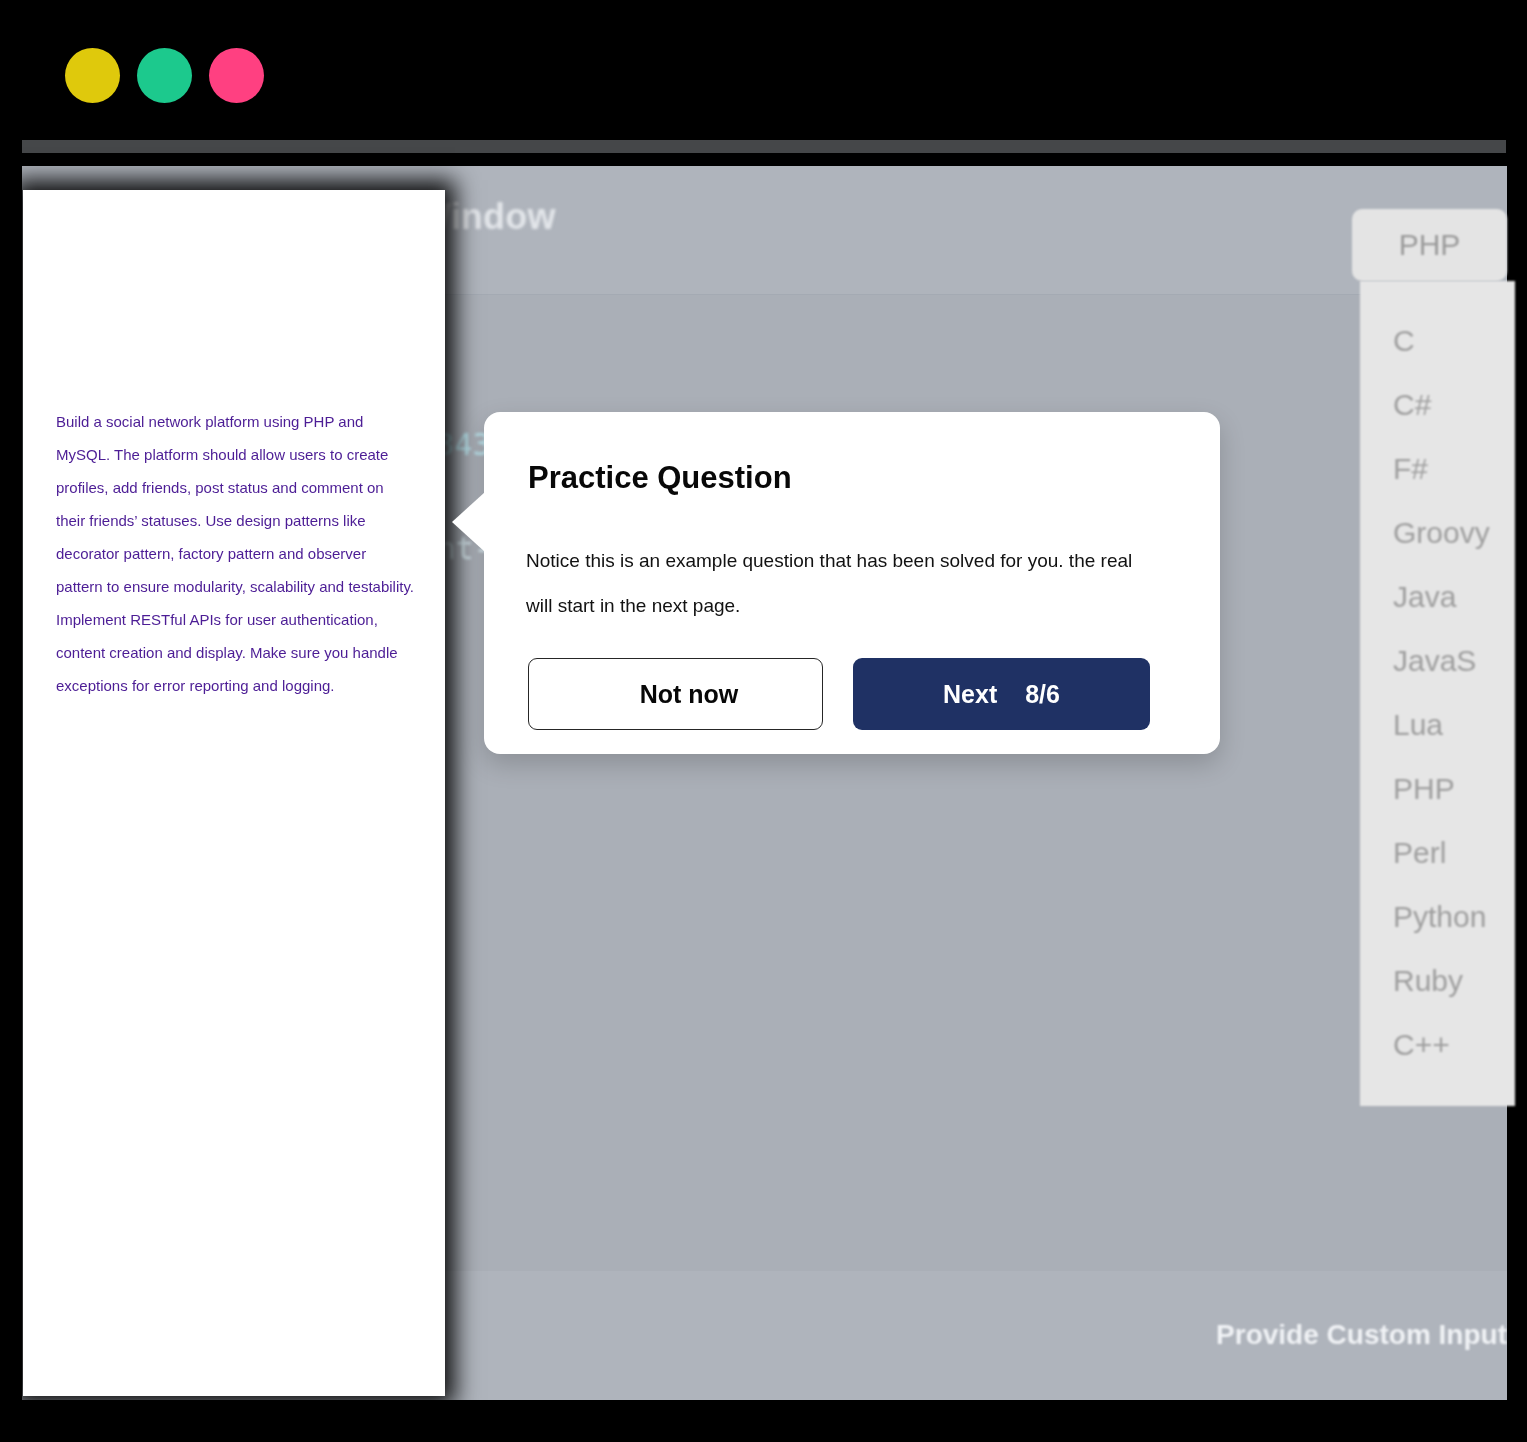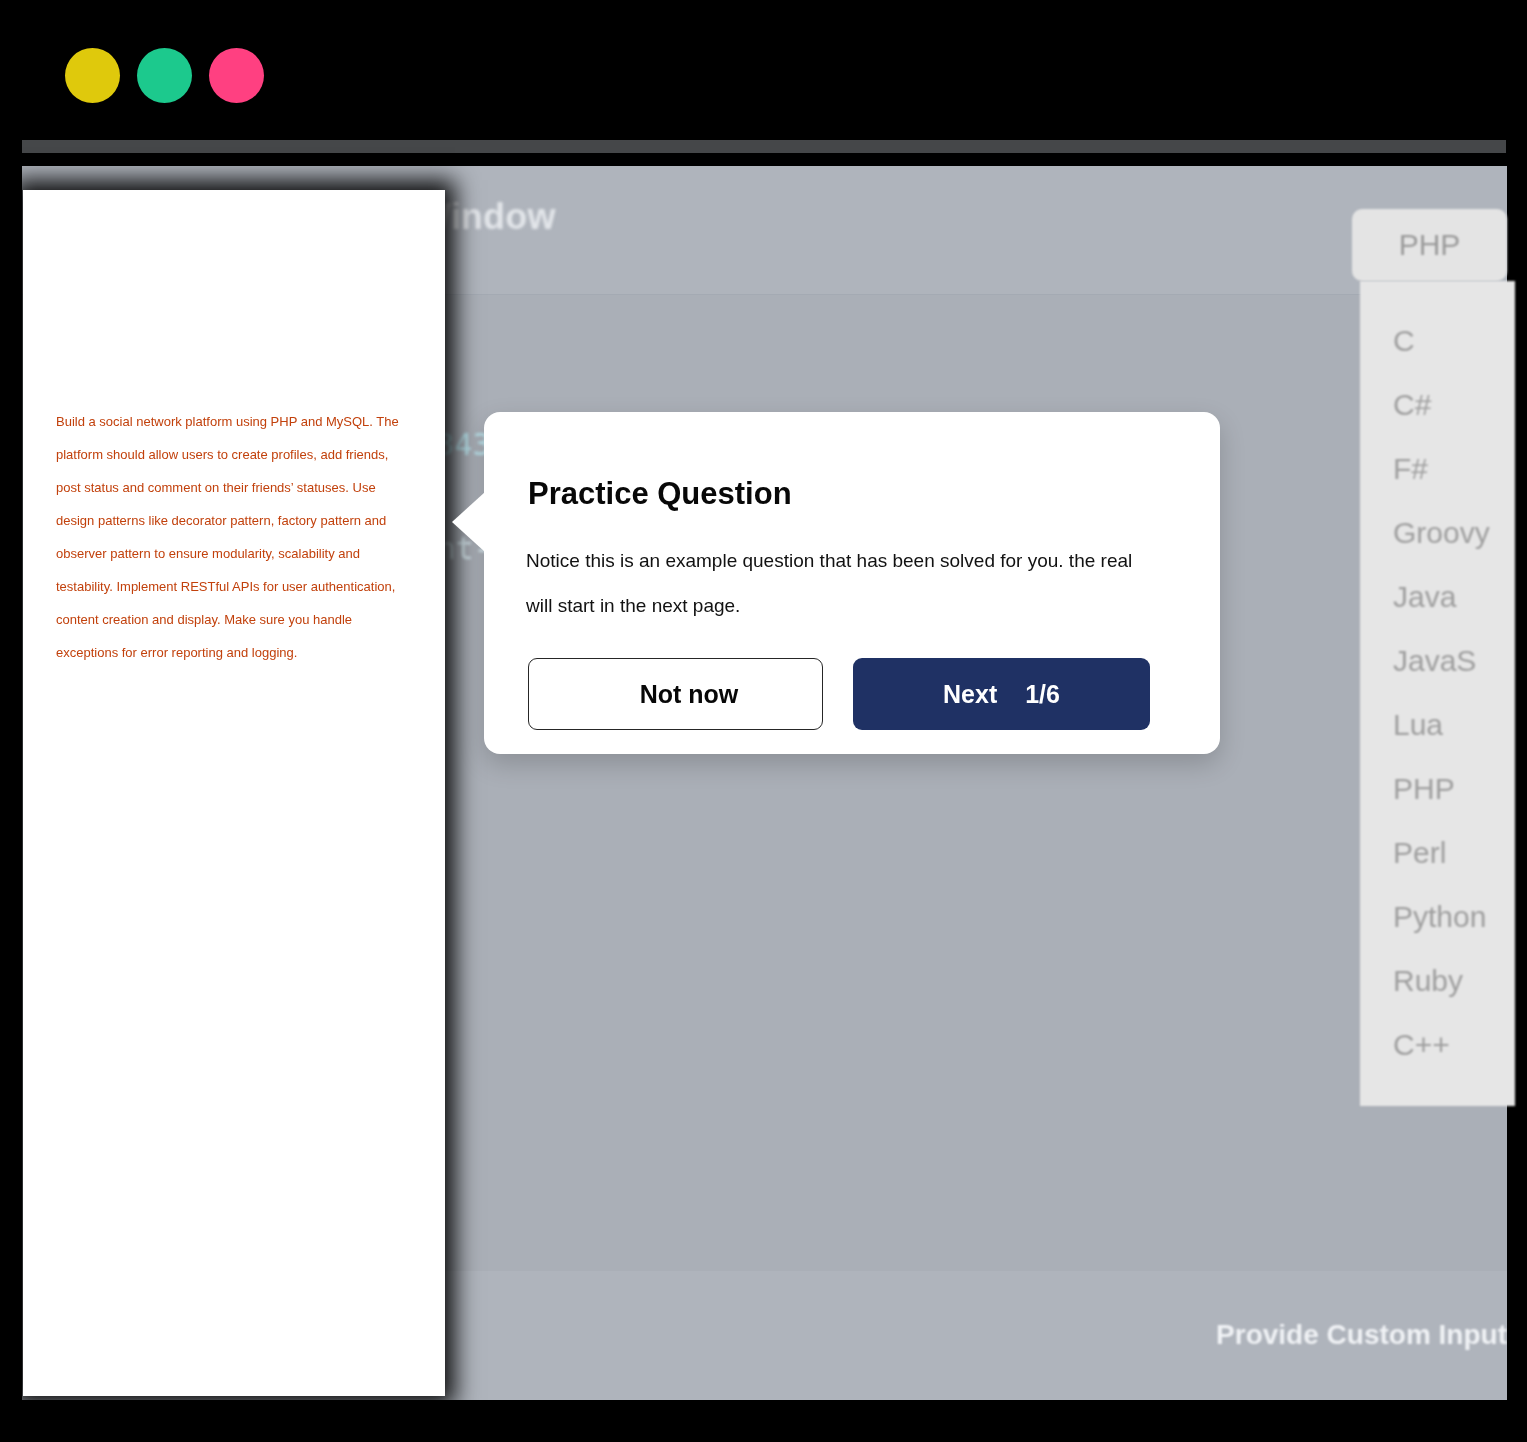--- a/index.html
+++ b/index.html
@@ -176,23 +176,23 @@
     left: 23px; top: 190px;
     width: 422px; height: 1206px;
     background: #FFFFFF;
     box-shadow: 0 0 22px 10px rgba(0,0,0,0.92);
     z-index: 60;
   }
   .left-panel-text {
     position: absolute;
     left: 33px; top: 215px;
     width: 358px;
-    font-size: 13px;
+    font-size: 15px;
     line-height: 33px;
-    color: #c2410c;
+    color: #4c1d95;
   }
 
   
   .modal {
     position: absolute;
     left: 484px; top: 412px;
     width: 736px; height: 342px;
     background: #FFFFFF;
     border-radius: 16px;
     z-index: 70;
@@ -205,21 +205,20 @@
     border-top: 30px solid transparent;
     border-bottom: 30px solid transparent;
     border-right: 33px solid #FFFFFF;
   }
   .modal-title {
     position: absolute;
     left: 44px; top: 48px;
     font-size: 31px;
     font-weight: bold;
     color: #080808;
-    margin-top: 16px;
   }
   .modal-body {
     position: absolute;
     left: 42px; top: 126px;
     width: 620px;
     font-size: 19px;
     line-height: 45px;
     color: #121212;
   }
   .modal-actions {
@@ -319,18 +318,18 @@
   </div>
 
   <div class="modal">
     <div class="modal-tail"></div>
     <div class="modal-title">Practice Question</div>
     <div class="modal-body">Notice this is an example question that has been solved for you. the real will start in the next page.</div>
     <div class="modal-actions">
       <div class="btn-secondary">Not now</div>
       <div class="btn-primary">
         <span>Next</span>
-        <span>1/6</span>
+        <span>8/6</span>
       </div>
     </div>
   </div>
 
 </div>
 
 </body></html>

